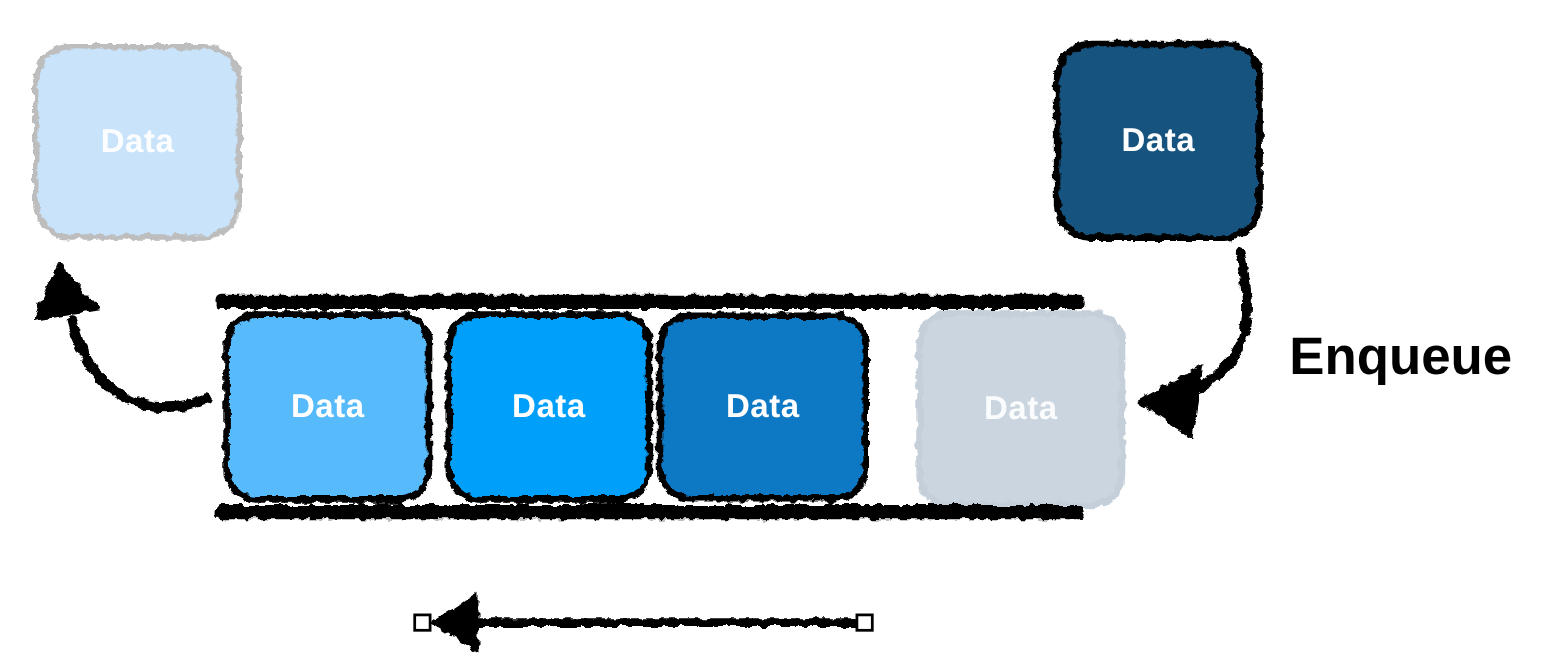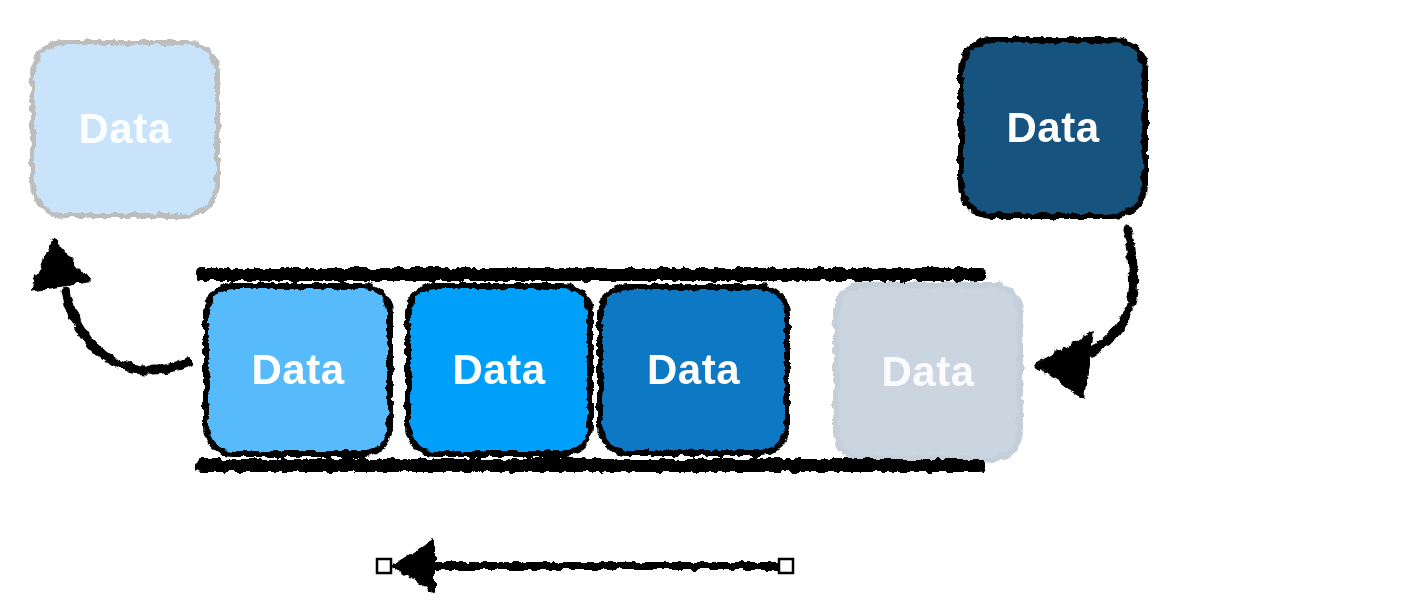--- a/index.html
+++ b/index.html
@@ -19,21 +19,21 @@
     border-width: 6px;
     border-radius: 34px;
     filter: url(#roughen);
   }
   .box .label {
     position: absolute;
     inset: 0;
     display: flex;
     align-items: center;
     justify-content: center;
-    font-size: 42px;
+    font-size: 30px;
     font-weight: 700;
     letter-spacing: 0.5px;
     user-select: none;
   }
   .op-label {
     position: absolute;
     z-index: 4;
     color: #000000;
     font-size: 48px;
     font-weight: 700;
@@ -91,20 +91,21 @@
     <div class="skin" style="border-width: 5px; background-color: rgb(201, 228, 250); border-color: rgb(189, 189, 189);"></div>
     <div class="label" style="color: rgba(255, 255, 255, 0.92);">Data</div>
   </div>
 
 
   <div class="box" style="left:958px; top:37px; width:190px; height:182px;">
     <div class="skin" style="background-color: rgb(21, 82, 126); border-color: rgb(0, 0, 0);"></div>
     <div class="label" style="color: rgb(255, 255, 255);">Data</div>
   </div>
 
+  <div class="op-label" style="left:1172px; top:300px;">Enqueue</div>
 
   <div class="box" style="left:203px; top:283px; width:190px; height:174px; z-index:2;">
     <div class="skin" style="border-radius: 30px; background-color: rgb(86, 186, 251); border-color: rgb(0, 0, 0);"></div>
     <div class="label" style="color: rgb(255, 255, 255);">Data</div>
   </div>
 
   <div class="box" style="left:405px; top:283px; width:188px; height:174px; z-index:2;">
     <div class="skin" style="border-radius: 30px; background-color: rgb(6, 160, 250); border-color: rgb(0, 0, 0);"></div>
     <div class="label" style="color: rgb(255, 255, 255);">Data</div>
   </div>

